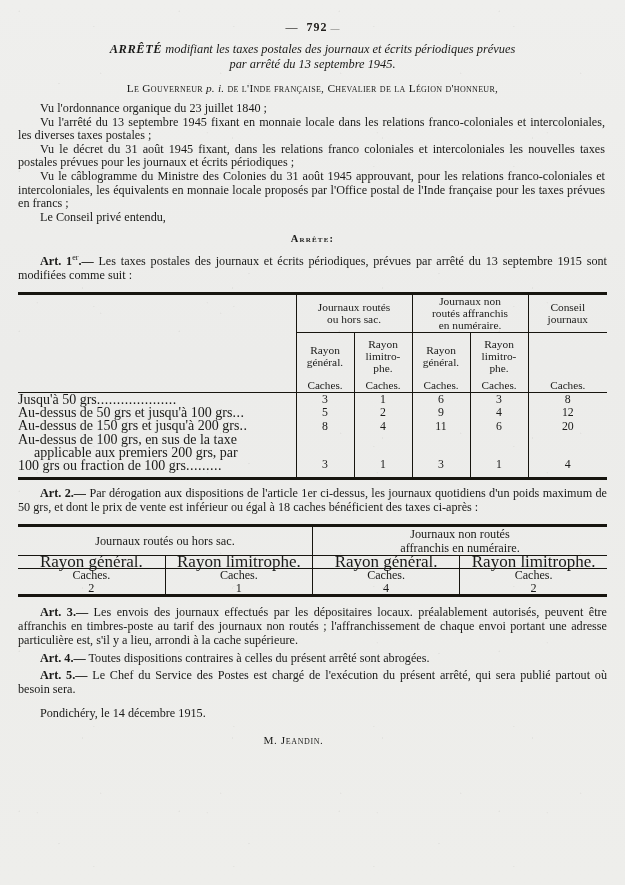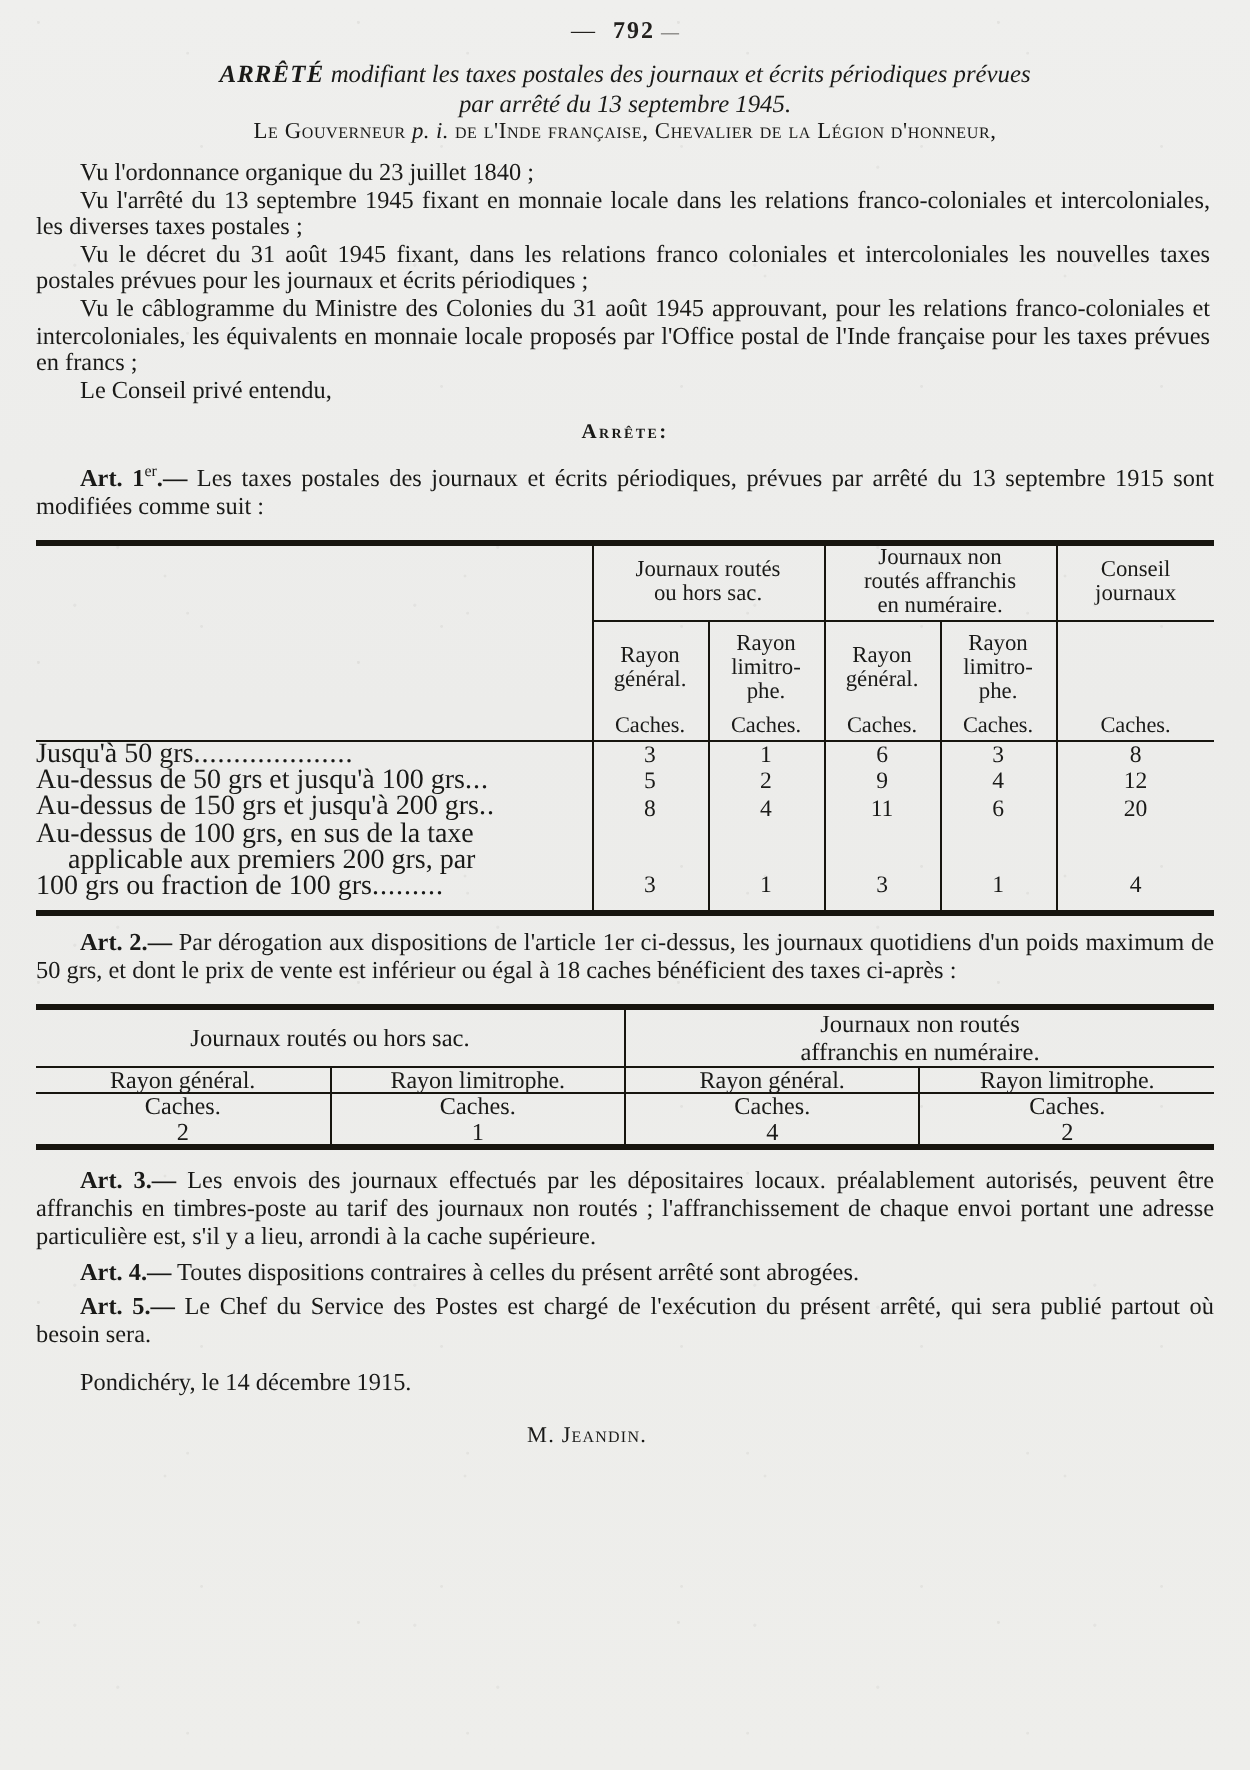--- a/index.html
+++ b/index.html
@@ -10,21 +10,21 @@
     font-family: "Liberation Serif", "DejaVu Serif", serif;
   }
   #page {
     position: relative;
     width: 625px;
     height: 885px;
     background: #eeeeec;
     overflow: hidden;
     color: #1a1a18;
     box-sizing: border-box;
-    padding: 0 18px;
+    padding: 12px 18px;
     
     background-image:
       radial-gradient(circle at 12% 7%, rgba(120,115,105,.10) 0 .6px, transparent .9px),
       radial-gradient(circle at 67% 19%, rgba(120,115,105,.09) 0 .5px, transparent .9px),
       radial-gradient(circle at 31% 44%, rgba(120,115,105,.08) 0 .6px, transparent 1px),
       radial-gradient(circle at 84% 61%, rgba(120,115,105,.09) 0 .5px, transparent .9px),
       radial-gradient(circle at 22% 78%, rgba(120,115,105,.08) 0 .6px, transparent 1px),
       radial-gradient(circle at 55% 92%, rgba(120,115,105,.09) 0 .5px, transparent .9px),
       linear-gradient(180deg, #efefed 0%, #ececeA 40%, #eeeeeb 100%);
     background-size: 160px 160px, 140px 140px, 190px 190px, 120px 120px, 170px 170px, 150px 150px, 100% 100%;
@@ -52,21 +52,21 @@
     font-family: "Liberation Serif", "DejaVu Serif", serif;
   }
   .doc-title .kw {
     font-weight: bold;
     letter-spacing: .6px;
   }
 
   .authority {
     text-align: center;
     font-size: 11.4px;
-    margin-top: 0;
+    margin-top: 10px;
     letter-spacing: .2px;
     white-space: nowrap;
   }
   .sc { font-variant: small-caps; letter-spacing: .3px; }
   .authority .pi { font-style: italic; font-variant: normal; }
 
   
   .visas { margin-top: 8px; }
   .visa {
     font-size: 12.2px;
@@ -150,21 +150,21 @@
   table.doc2 { font-size: 12.4px; }
   .t2-group {
     text-align: center;
     padding: 8px 4px 7px 4px;
     font-size: 12.3px;
     line-height: 14px;
   }
   .t2-sub {
     text-align: center;
     padding: 9px 4px 8px 4px;
-    font-size: 12px;
+    font-size: 17px;
   }
   .t2-unit {
     text-align: center;
     padding: 9px 0 3px 0;
     font-size: 12.1px;
   }
   .t2-num {
     text-align: center;
     padding: 2px 0 10px 0;
     font-size: 12.2px;

